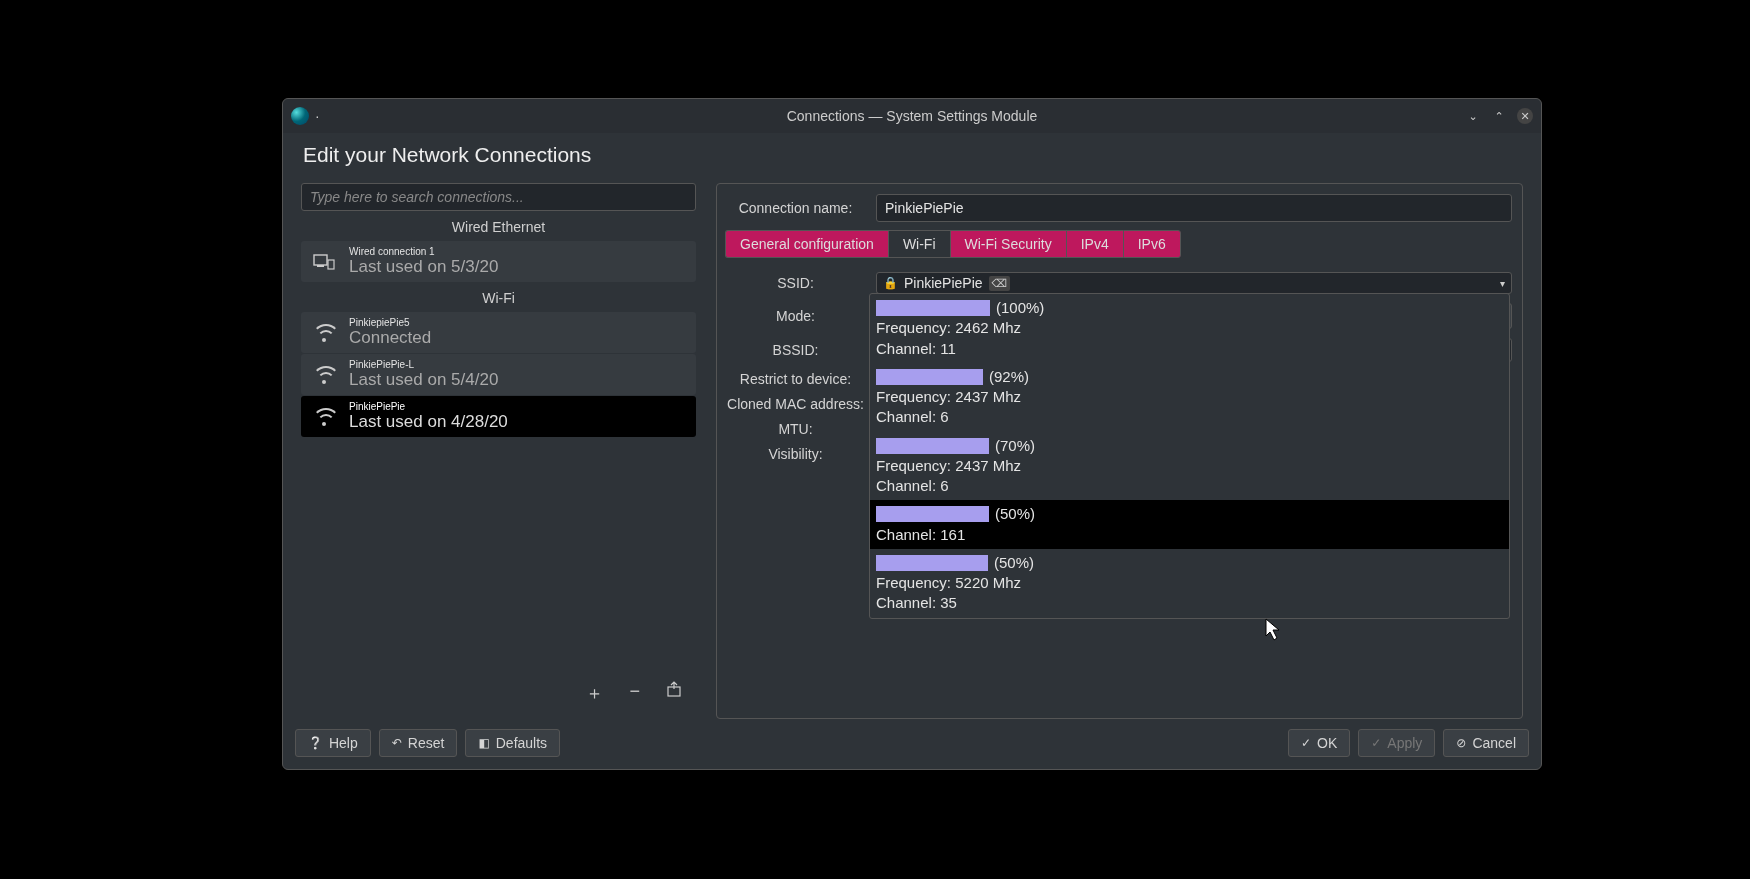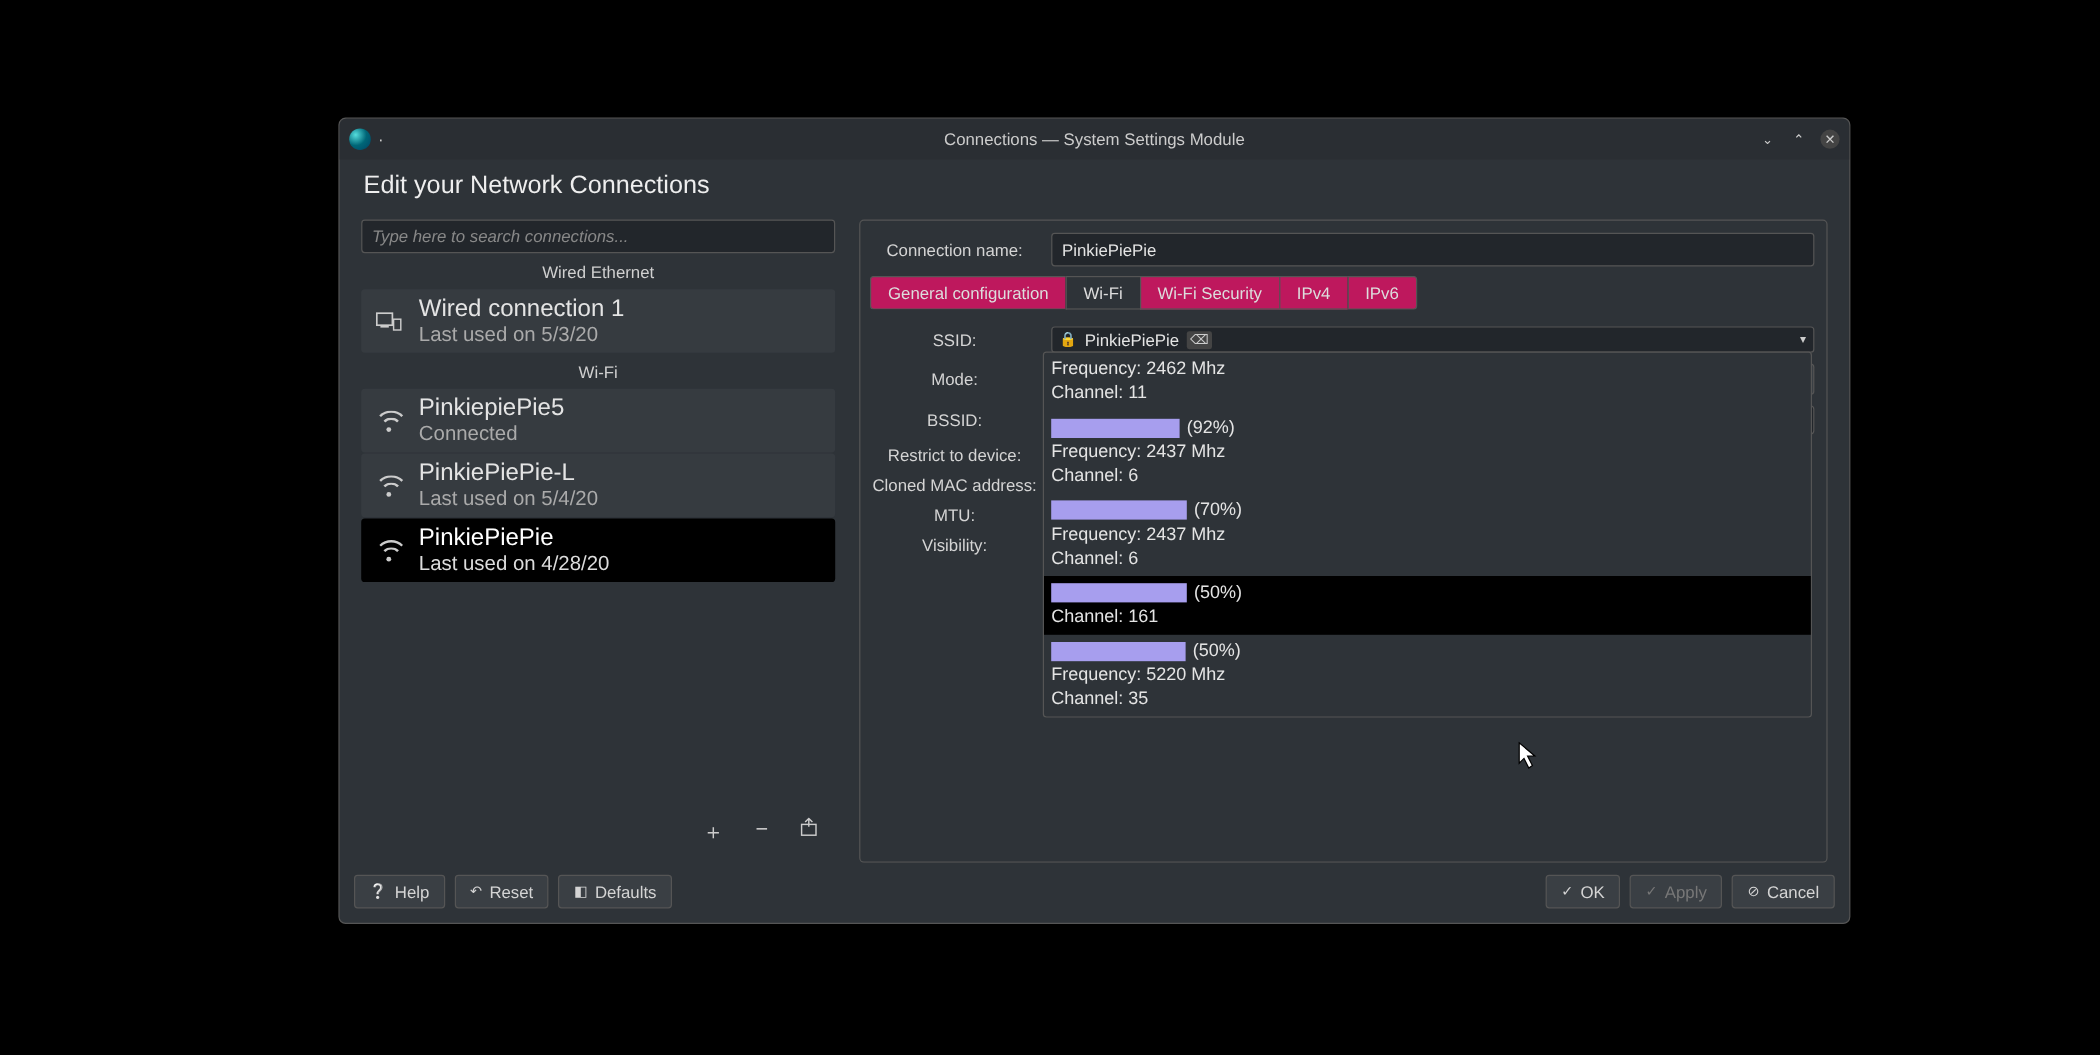--- a/index.html
+++ b/index.html
@@ -113,21 +113,21 @@
     cursor: pointer;
   }
   .conn-item.selected {
     background: #000;
   }
   .conn-icon {
     width: 26px; height: 26px;
     display: flex; align-items: center; justify-content: center;
     color: #ccc;
   }
-  .conn-text .top { color: #e4e4e4; font-size: 20px; }
+  .conn-text .top { color: #e4e4e4; font-size: 10px; }
   .conn-text .bottom { color: #aaa; font-size: 17px; }
   .conn-item.selected .conn-text .top { color: #fff; }
   .conn-item.selected .conn-text .bottom { color: #ddd; }
   .left-bottom-bar {
     margin-top: auto;
     display: flex;
     justify-content: flex-end;
     gap: 26px;
     padding: 10px 14px 14px 14px;
     color: #ccc;
@@ -444,20 +444,24 @@
           <span class="form-label">MTU:</span>
         </div>
         <div class="form-row">
           <span class="form-label">Visibility:</span>
         </div>
       </div>
 
       <div class="dropdown-list" id="bssid-dd">
 
       <div class="dropdown-item">
+            <div class="row1">
+              <span class="redact-bar" style="width: 114px;"></span>
+              <span class="pct">(100%)</span>
+            </div>
             <div class="freq">Frequency: 2462 Mhz</div>
             <div class="chan">Channel: 11</div>
           </div>
           <div class="dropdown-item">
             <div class="row1">
               <span class="redact-bar" style="width: 107px;"></span>
               <span class="pct">(92%)</span>
             </div>
             <div class="freq">Frequency: 2437 Mhz</div>
             <div class="chan">Channel: 6</div>

